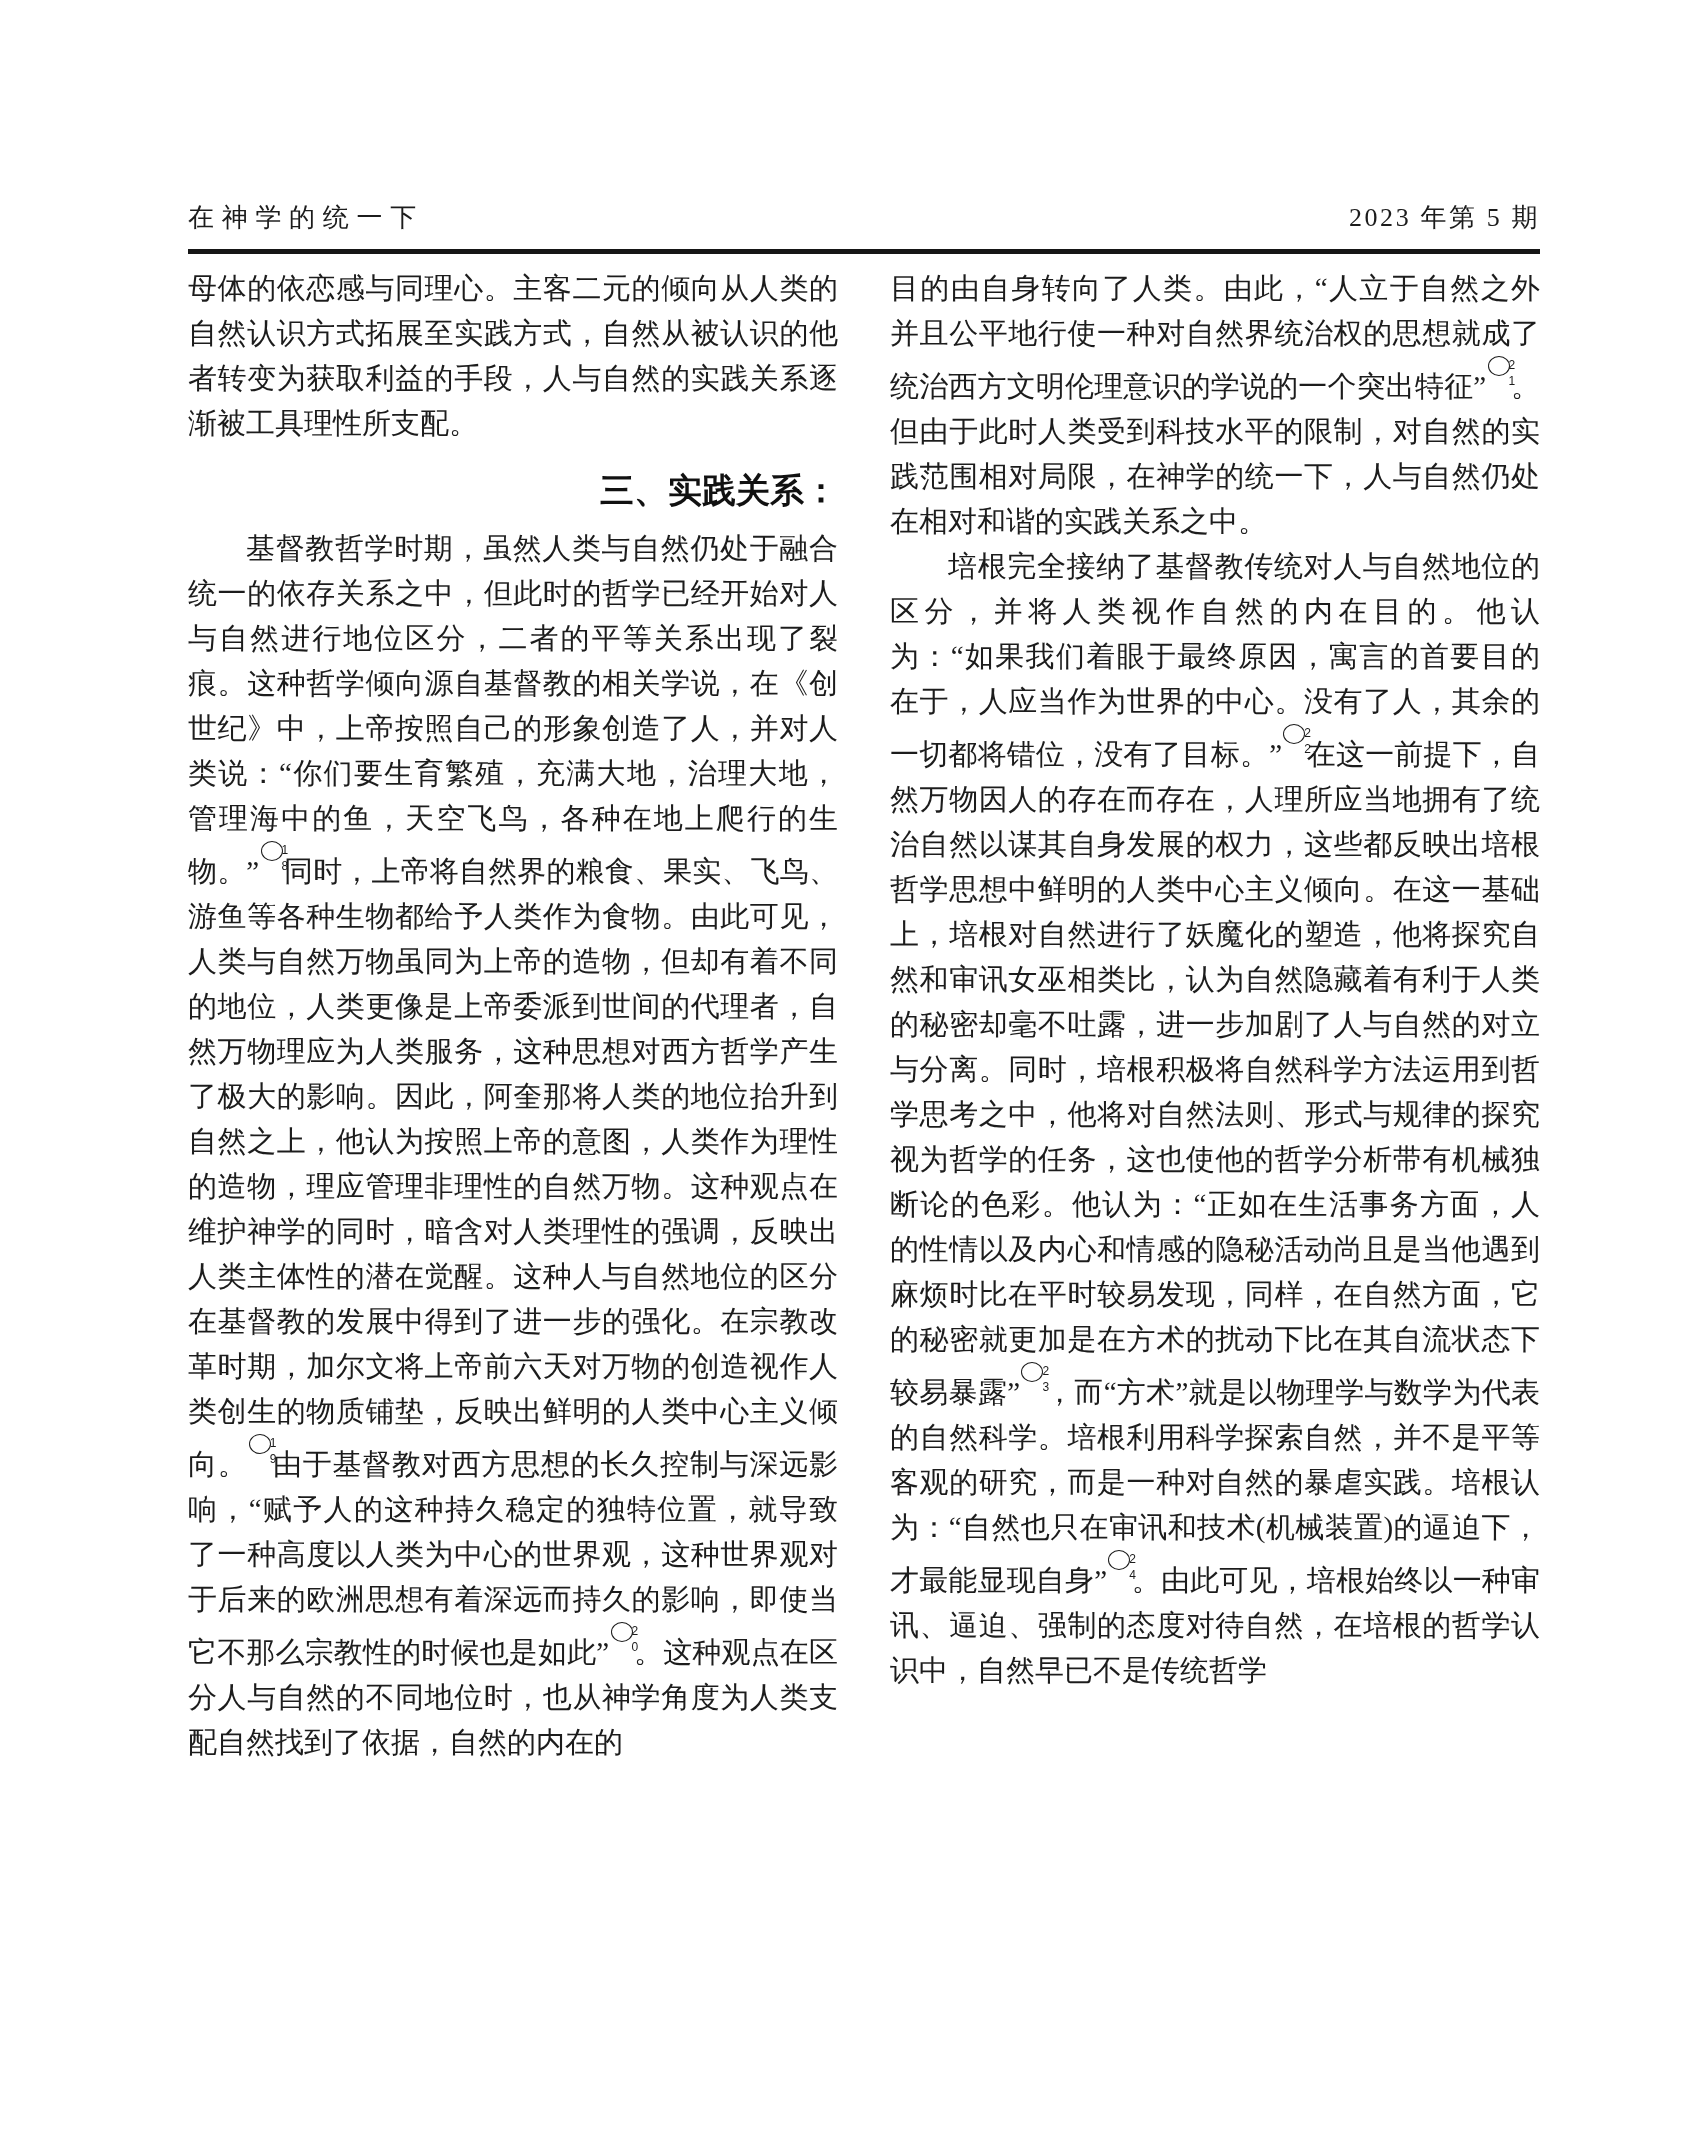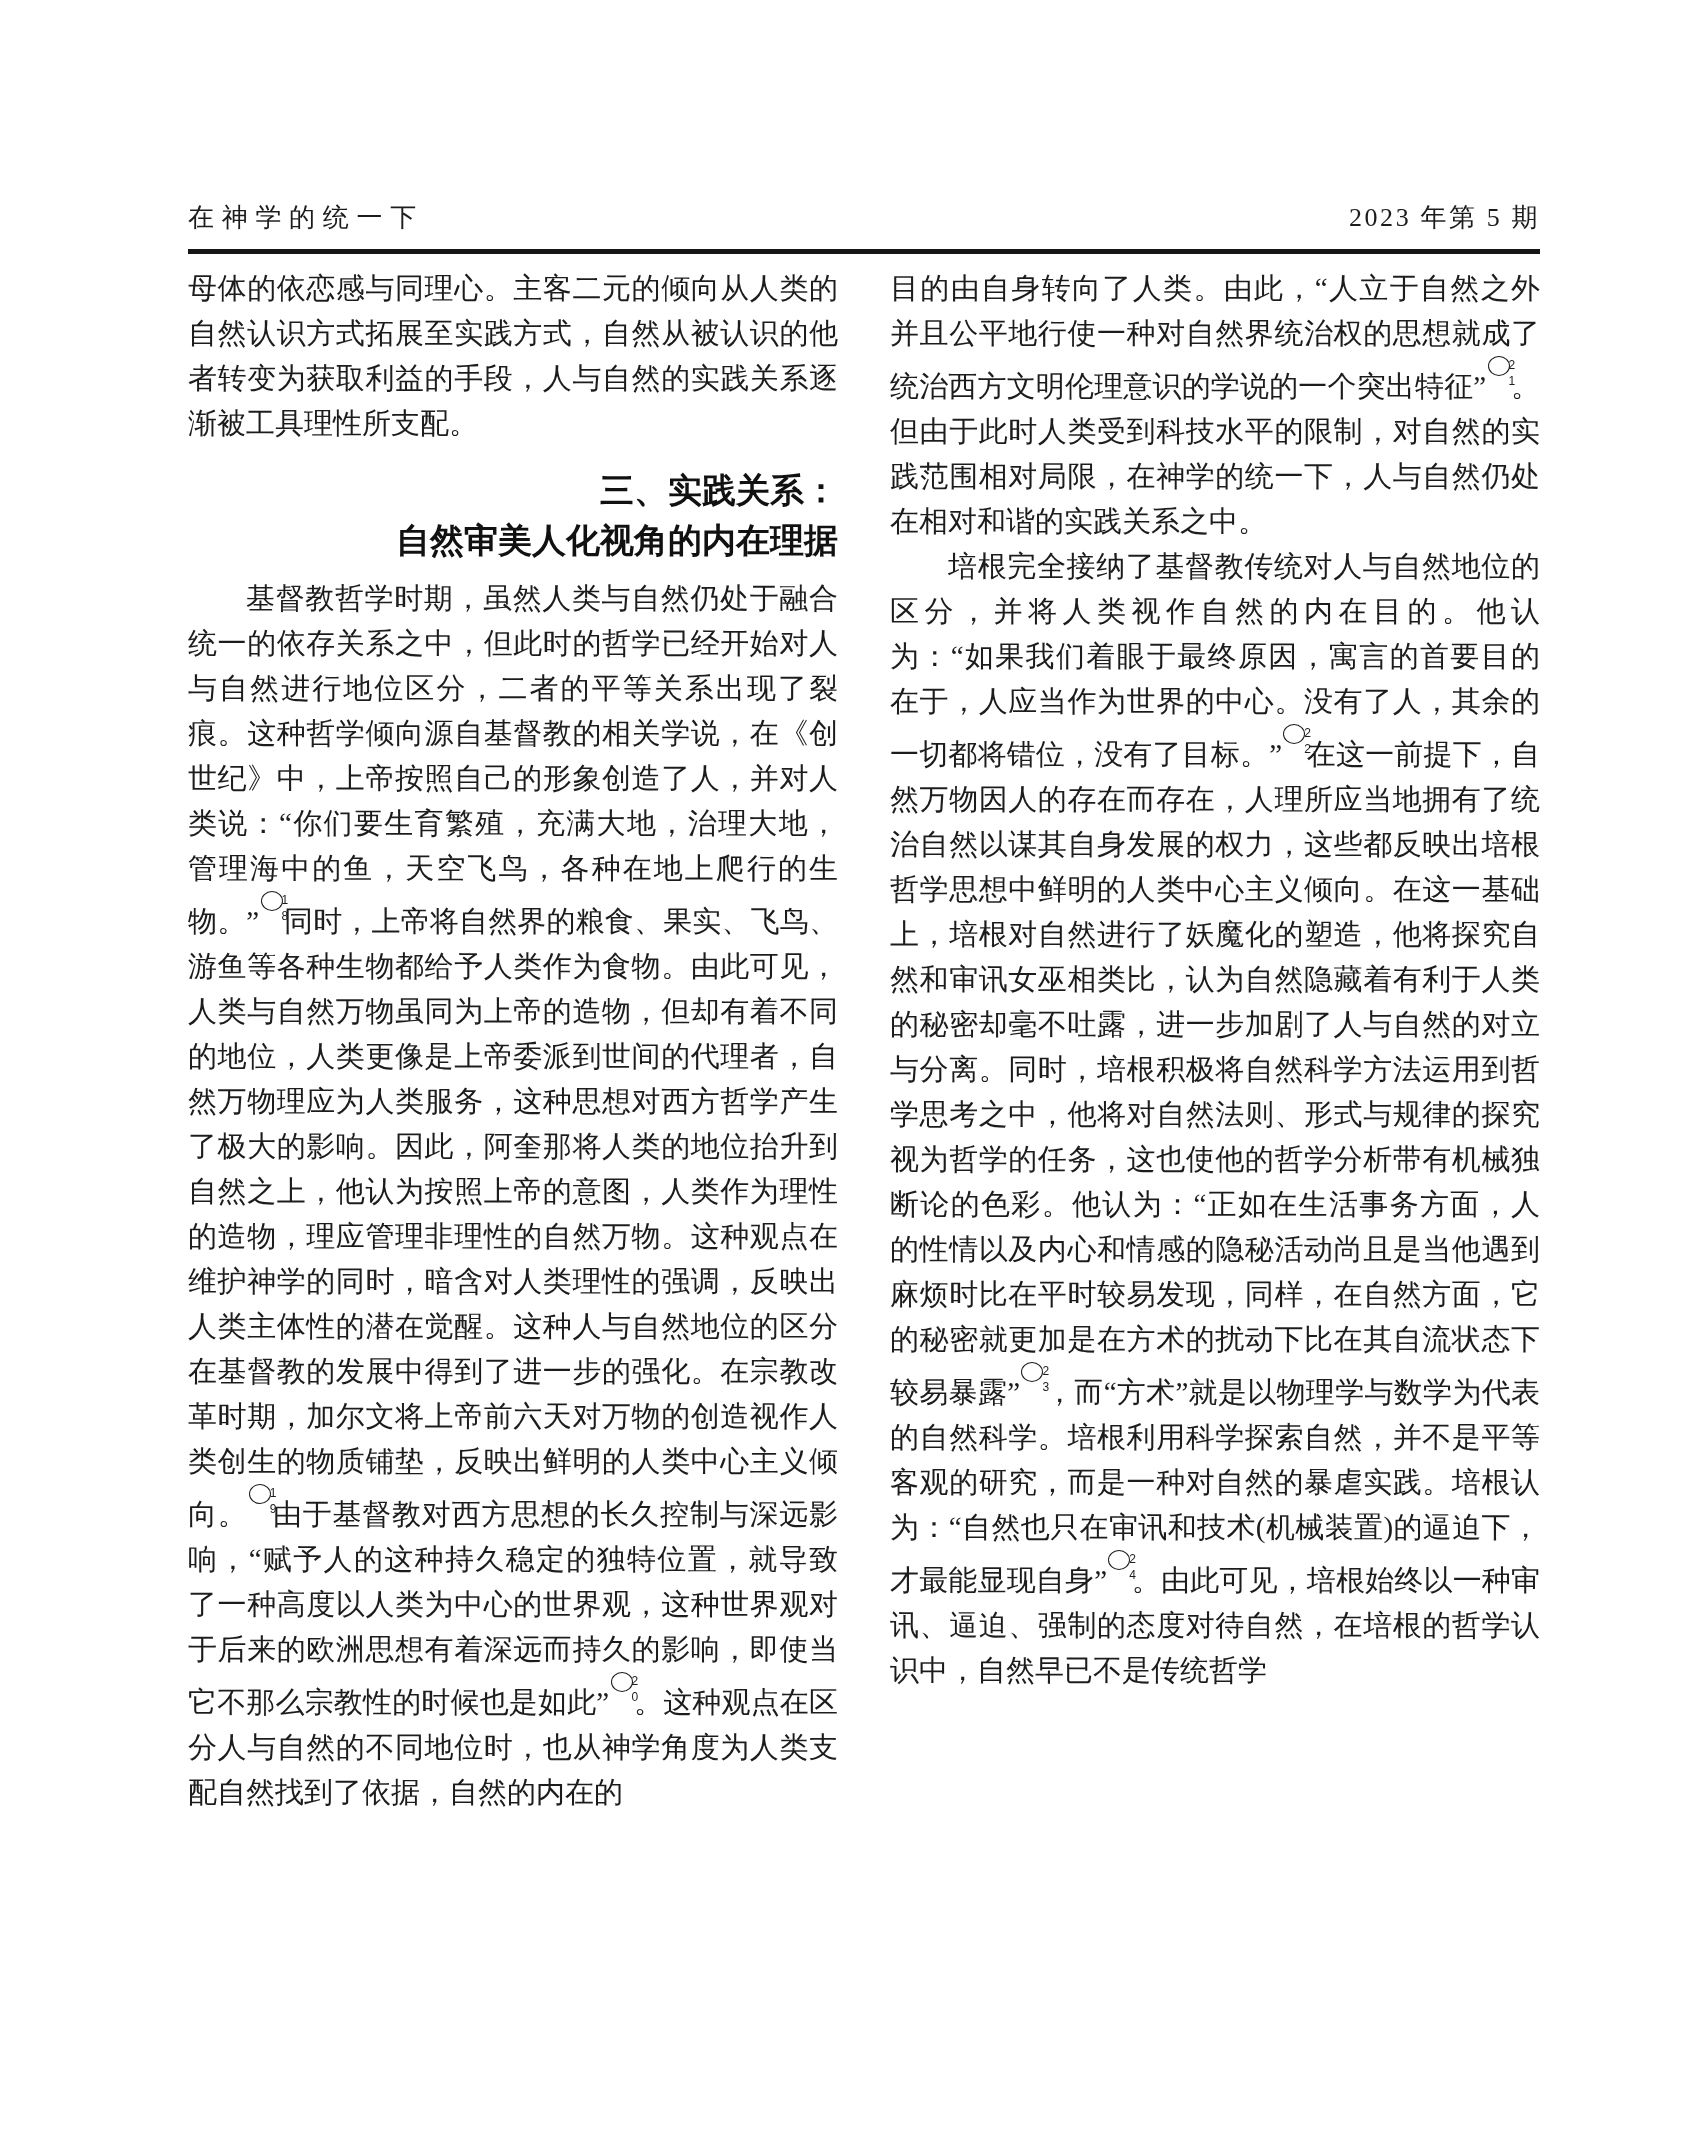--- a/index.html
+++ b/index.html
@@ -53,21 +53,20 @@
   <span class="issue-label">2023 年第 5 期</span>
 </div>
 
 <div class="rule"></div>
 
 <div class="columns">
   <div class="col">
       <p>母体的依恋感与同理心。主客二元的倾向从人类的自然认识方式拓展至实践方式，自然从被认识的他者转变为获取利益的手段，人与自然的实践关系逐渐被工具理性所支配。</p>
       <div class="heading">
         <div>三、实践关系：</div>
-        <div>自然审美人化视角的内在理据</div>
       </div>
       <p class="indent">基督教哲学时期，虽然人类与自然仍处于融合统一的依存关系之中，但此时的哲学已经开始对人与自然进行地位区分，二者的平等关系出现了裂痕。这种哲学倾向源自基督教的相关学说，在《创世纪》中，上帝按照自己的形象创造了人，并对人类说：“你们要生育繁殖，充满大地，治理大地，管理海中的鱼，天空飞鸟，各种在地上爬行的生物。”<span class="fn">18</span>同时，上帝将自然界的粮食、果实、飞鸟、游鱼等各种生物都给予人类作为食物。由此可见，人类与自然万物虽同为上帝的造物，但却有着不同的地位，人类更像是上帝委派到世间的代理者，自然万物理应为人类服务，这种思想对西方哲学产生了极大的影响。因此，阿奎那将人类的地位抬升到自然之上，他认为按照上帝的意图，人类作为理性的造物，理应管理非理性的自然万物。这种观点在维护神学的同时，暗含对人类理性的强调，反映出人类主体性的潜在觉醒。这种人与自然地位的区分在基督教的发展中得到了进一步的强化。在宗教改革时期，加尔文将上帝前六天对万物的创造视作人类创生的物质铺垫，反映出鲜明的人类中心主义倾向。<span class="fn">19</span>由于基督教对西方思想的长久控制与深远影响，“赋予人的这种持久稳定的独特位置，就导致了一种高度以人类为中心的世界观，这种世界观对于后来的欧洲思想有着深远而持久的影响，即使当它不那么宗教性的时候也是如此”<span class="fn">20</span>。这种观点在区分人与自然的不同地位时，也从神学角度为人类支配自然找到了依据，自然的内在的</p>
     </div>
   <div class="col">
       <p>目的由自身转向了人类。由此，“人立于自然之外并且公平地行使一种对自然界统治权的思想就成了统治西方文明伦理意识的学说的一个突出特征”<span class="fn">21</span>。但由于此时人类受到科技水平的限制，对自然的实践范围相对局限，在神学的统一下，人与自然仍处在相对和谐的实践关系之中。</p>
       <p class="indent">培根完全接纳了基督教传统对人与自然地位的区分，并将人类视作自然的内在目的。他认为：“如果我们着眼于最终原因，寓言的首要目的在于，人应当作为世界的中心。没有了人，其余的一切都将错位，没有了目标。”<span class="fn">22</span>在这一前提下，自然万物因人的存在而存在，人理所应当地拥有了统治自然以谋其自身发展的权力，这些都反映出培根哲学思想中鲜明的人类中心主义倾向。在这一基础上，培根对自然进行了妖魔化的塑造，他将探究自然和审讯女巫相类比，认为自然隐藏着有利于人类的秘密却毫不吐露，进一步加剧了人与自然的对立与分离。同时，培根积极将自然科学方法运用到哲学思考之中，他将对自然法则、形式与规律的探究视为哲学的任务，这也使他的哲学分析带有机械独断论的色彩。他认为：“正如在生活事务方面，人的性情以及内心和情感的隐秘活动尚且是当他遇到麻烦时比在平时较易发现，同样，在自然方面，它的秘密就更加是在方术的扰动下比在其自流状态下较易暴露”<span class="fn">23</span>，而“方术”就是以物理学与数学为代表的自然科学。培根利用科学探索自然，并不是平等客观的研究，而是一种对自然的暴虐实践。培根认为：“自然也只在审讯和技术(机械装置)的逼迫下，才最能显现自身”<span class="fn">24</span>。由此可见，培根始终以一种审讯、逼迫、强制的态度对待自然，在培根的哲学认识中，自然早已不是传统哲学</p>
     </div>
 </div>
 
 

